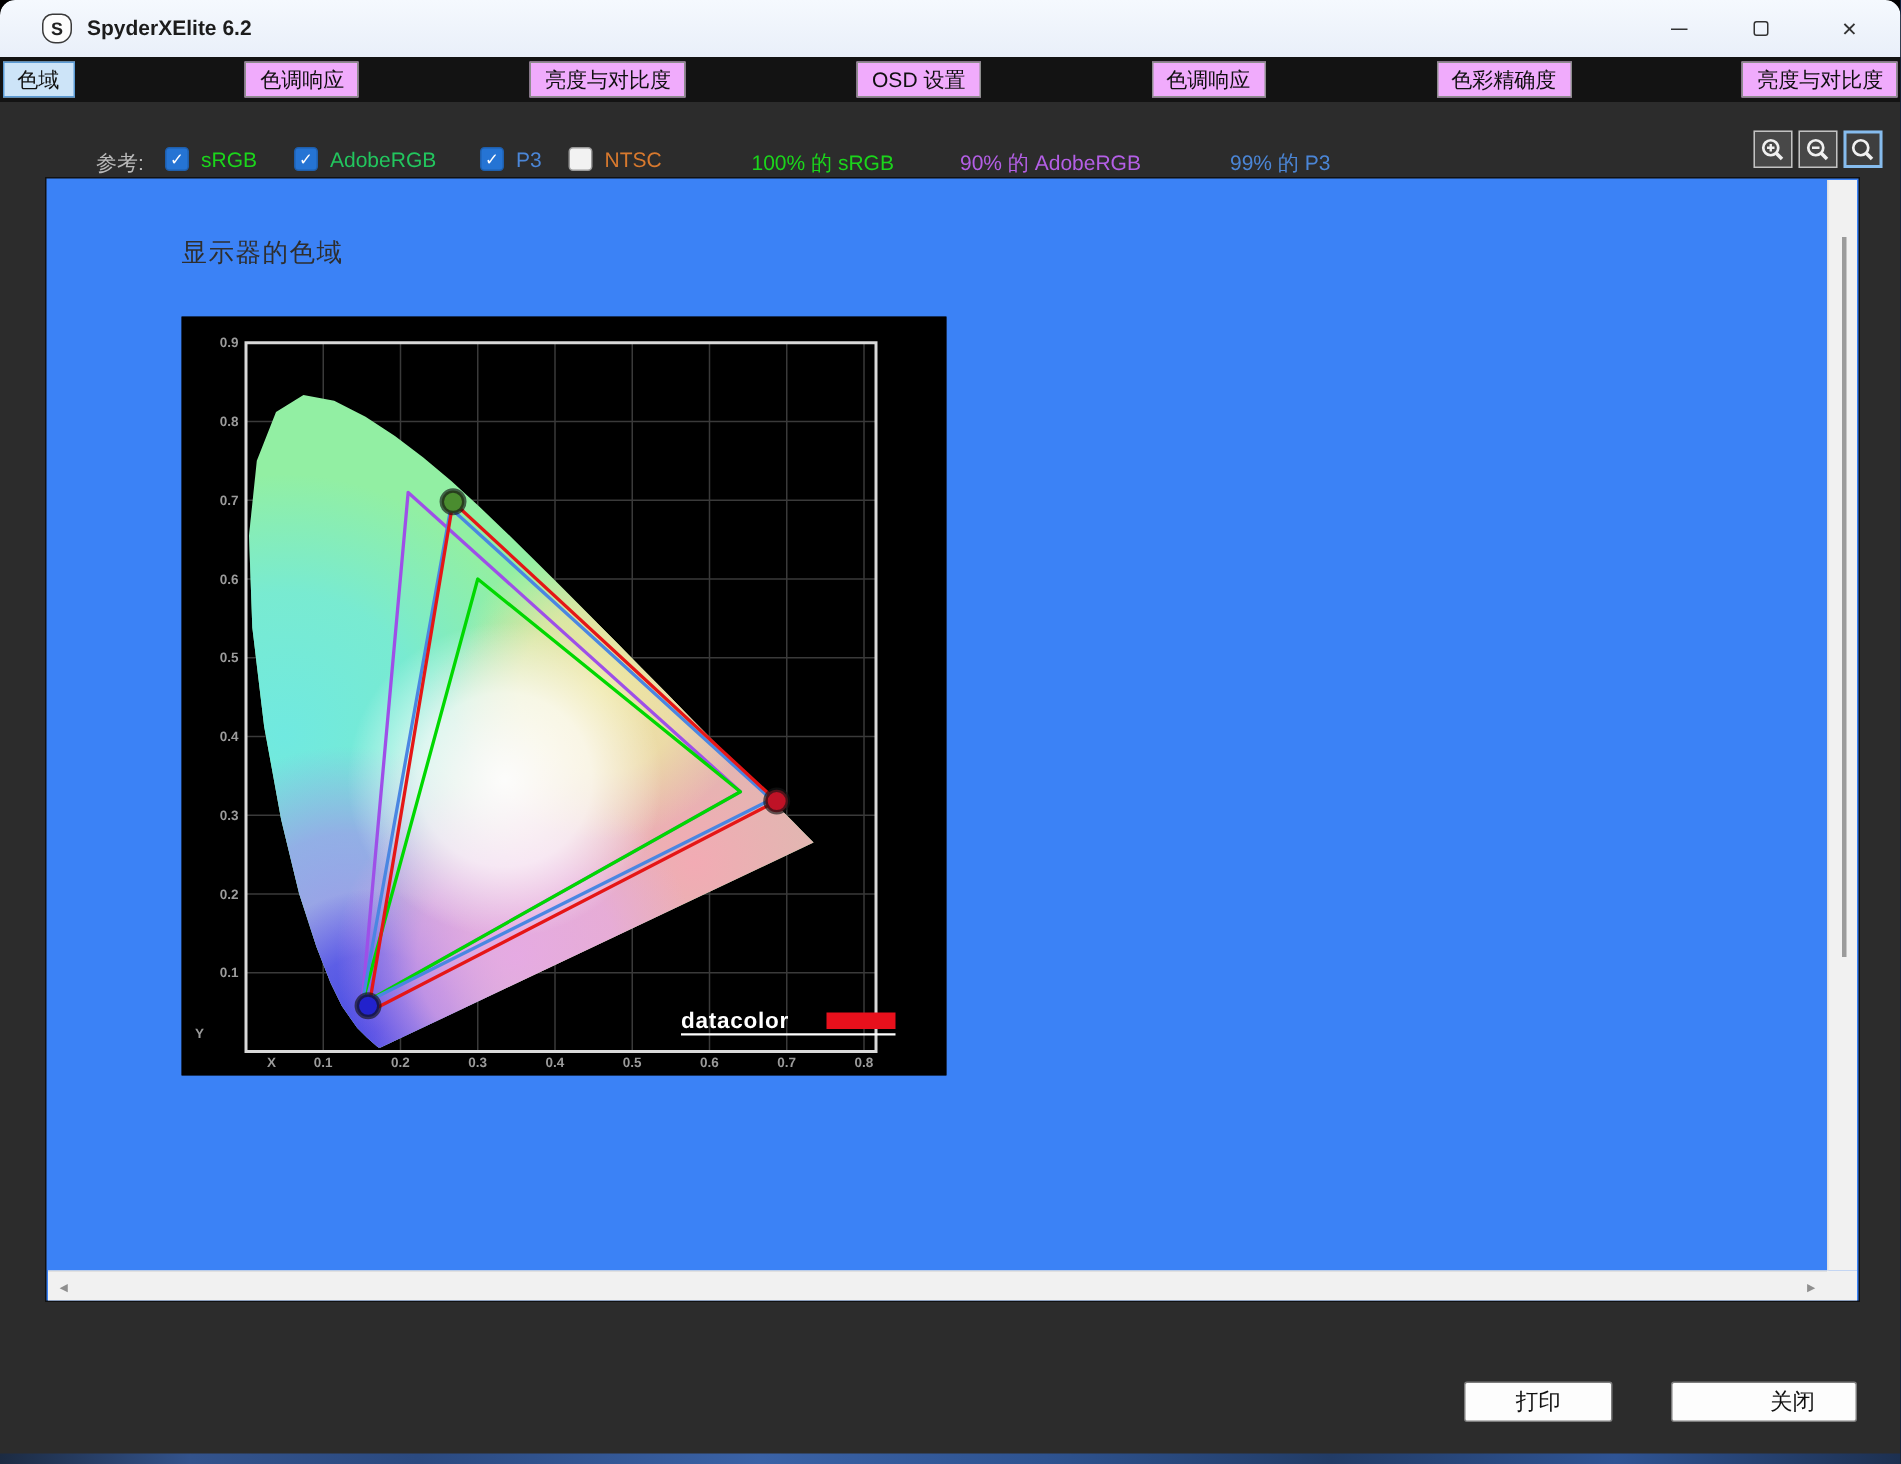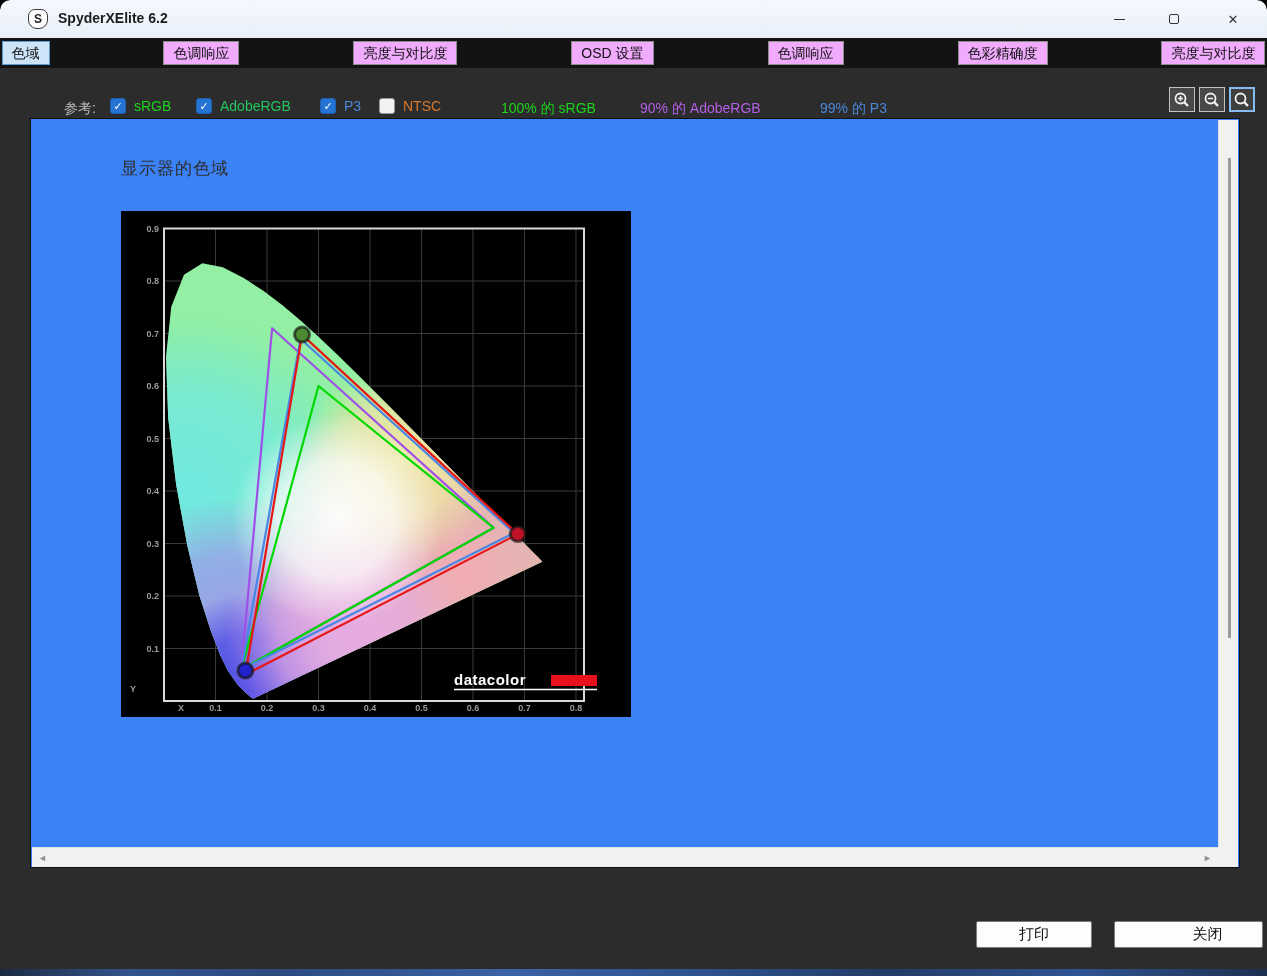--- a/index.html
+++ b/index.html
@@ -53,22 +53,22 @@
   .hscroll{position:absolute;left:1px;top:728px;width:1186px;height:20px;background:#f1f1f1;
     border-top:1px solid #e0e0e0;}
   .harrow{position:absolute;top:0;height:20px;line-height:20px;font-size:9px;color:#8f8f8f;}
   .harrow.left{left:6px;}
   .harrow.right{right:6px;}
   .scorner{position:absolute;right:1px;top:728px;width:20px;height:20px;background:#f1f1f1;}
   
   .btn{position:absolute;top:921px;height:27px;background:#fdfdfd;border:1px solid #7c7c7c;
     border-radius:2px;font-size:15px;color:#111;font-family:"Liberation Sans",sans-serif;
     display:flex;align-items:center;justify-content:center;cursor:default;}
-  .btn.print{left:976px;width:116px;}
-  .btn.closeb{left:1114px;width:149px;padding-left:44px;}
+  .btn.print{left:976px;width:99px;}
+  .btn.closeb{left:1114px;width:124px;padding-left:44px;}
   
   .taskbar-strip{position:absolute;left:0;bottom:0;width:100%;height:7px;
     background:linear-gradient(90deg,#1c2b42 0%,#33538c 10%,#2b4a80 22%,#3a62a6 40%,
       #2e5390 55%,#223c66 70%,#2f5494 85%,#1d3050 100%);}
 </style>
 </head>
 <body>
 
 <div class="window">
 

